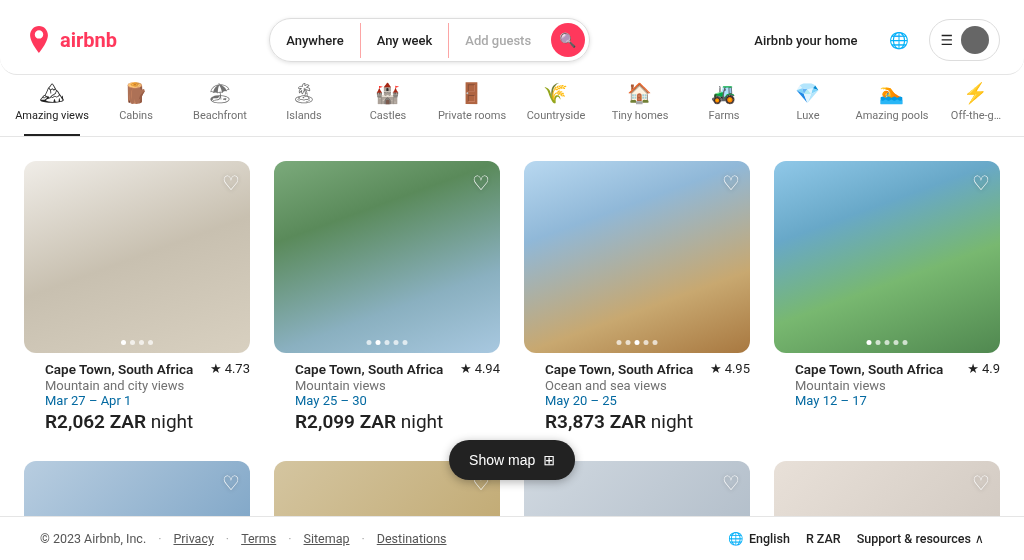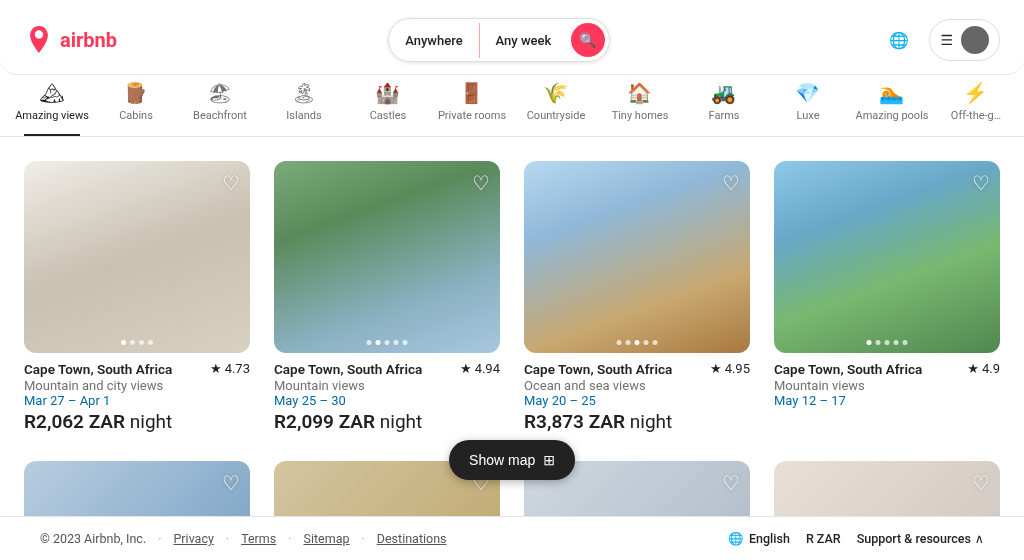--- a/index.html
+++ b/index.html
@@ -27,21 +27,21 @@
     .category-icon { font-size: 20px; }
 
     
     .listings-grid { display: grid; grid-template-columns: repeat(4, 1fr); gap: 24px; padding: 24px; }
     .listing-card { cursor: pointer; }
     .listing-img { position: relative; border-radius: 12px; overflow: hidden; aspect-ratio: 1/0.85; background: #eee; }
     .wishlist-btn { position: absolute; top: 10px; right: 10px; background: none; border: none; cursor: pointer; color: #fff; font-size: 20px; text-shadow: 0 0 4px rgba(0,0,0,0.4); z-index: 2; }
     .img-dots { position: absolute; bottom: 8px; left: 50%; transform: translateX(-50%); display: flex; gap: 4px; }
     .dot { width: 5px; height: 5px; background: rgba(255,255,255,0.7); border-radius: 50%; }
     .dot.active { background: #fff; }
-    .listing-info { padding: 8px 0 4px; }
+    .listing-info { padding: 8px 0 4px; margin-left: 21px; }
     .listing-top { display: flex; justify-content: space-between; align-items: flex-start; }
     .listing-location { font-weight: 600; font-size: 13.5px; }
     .listing-rating { display: flex; align-items: center; gap: 3px; font-size: 13px; }
     .listing-desc { color: #717171; font-size: 13px; margin-top: 1px; }
     .listing-dates { color: #0369a1; font-size: 13px; }
     .listing-price { font-size: 19px; margin-top: 2px; }
     .listing-price strong { font-weight: 600; }
 
     
     .bottom-row { display: grid; grid-template-columns: repeat(4, 1fr); gap: 24px; padding: 0 24px 24px; }
@@ -79,26 +79,28 @@
   <div class="logo">
     <svg class="logo-icon" viewBox="0 0 32 32" fill="#FF385C">
       <path d="M16 1C10.5 1 6.5 5.5 6.5 11c0 7.5 9.5 19 9.5 19s9.5-11.5 9.5-19C25.5 5.5 21.5 1 16 1zm0 13.5c-2.5 0-4.5-2-4.5-4.5S13.5 5.5 16 5.5s4.5 2 4.5 4.5-2 4.5-4.5 4.5z"></path>
     </svg>
     <span>airbnb</span>
   </div>
 
   <div class="search-bar">
     <div class="search-segment">Anywhere</div>
     <div class="search-segment">Any week</div>
+    <div class="search-segment guests">Add guests</div>
     <button class="search-btn">
       <span>🔍</span>
     </button>
   </div>
 
   <div class="header-right">
+    <span class="host-link">Airbnb your home</span>
     <button class="globe-btn">
       <span>🌐</span>
     </button>
     <div class="menu-btn">
       <span>☰</span>
       <div class="avatar"></div>
     </div>
   </div>
 </header>
 

